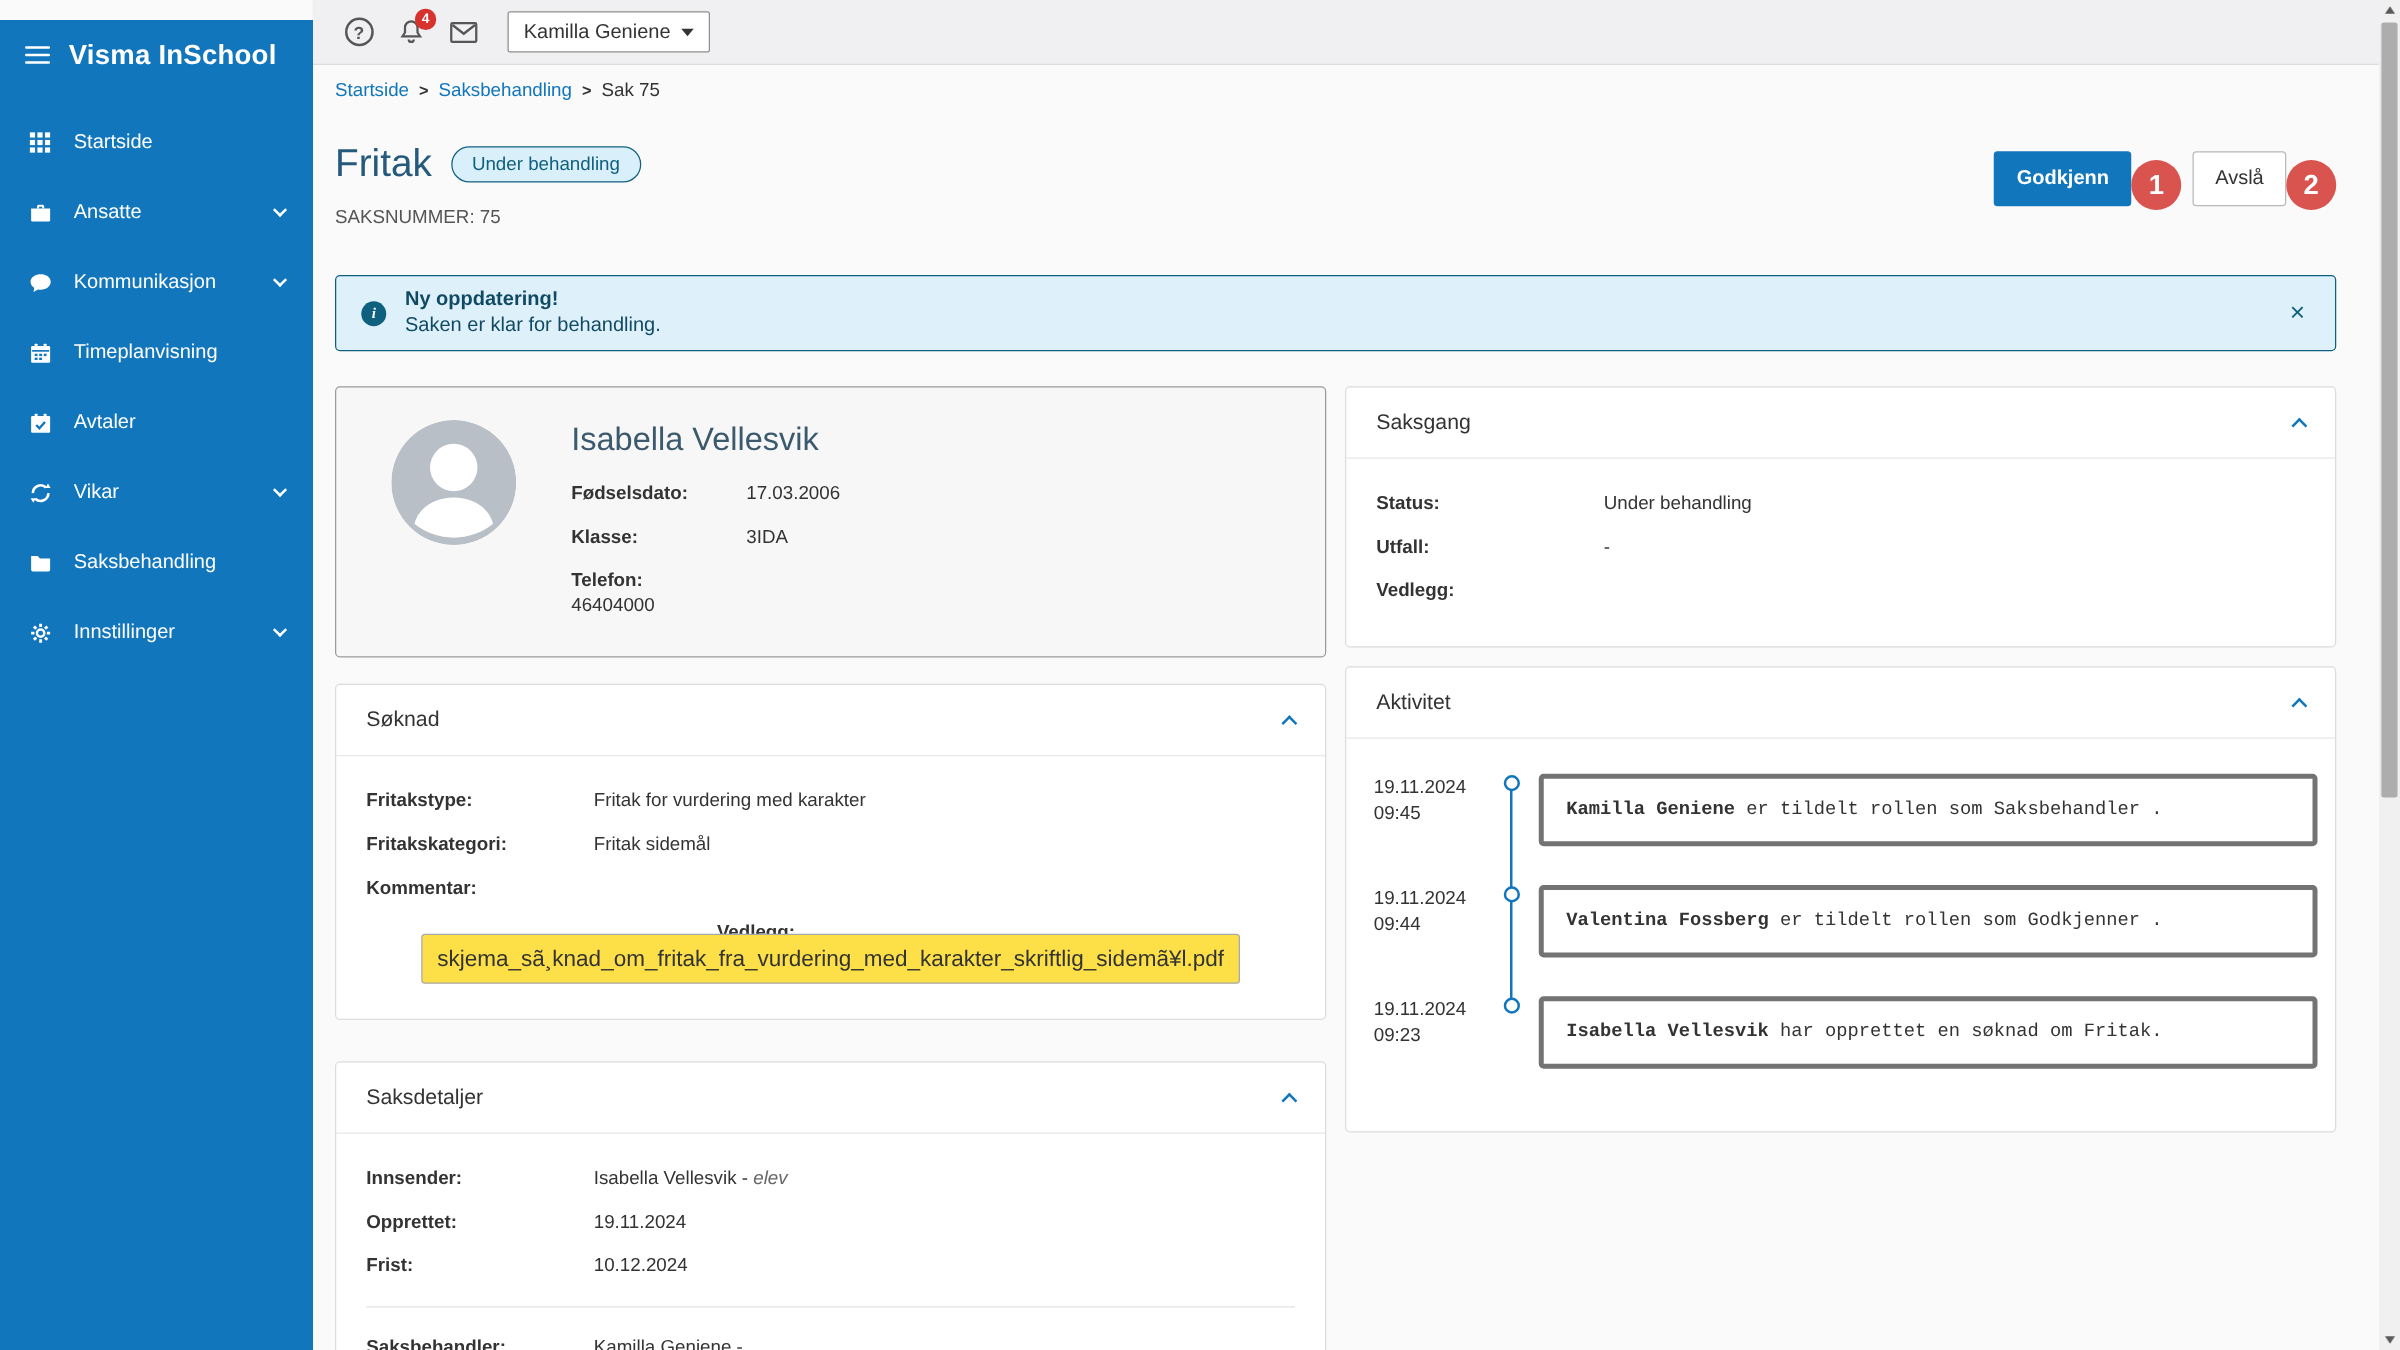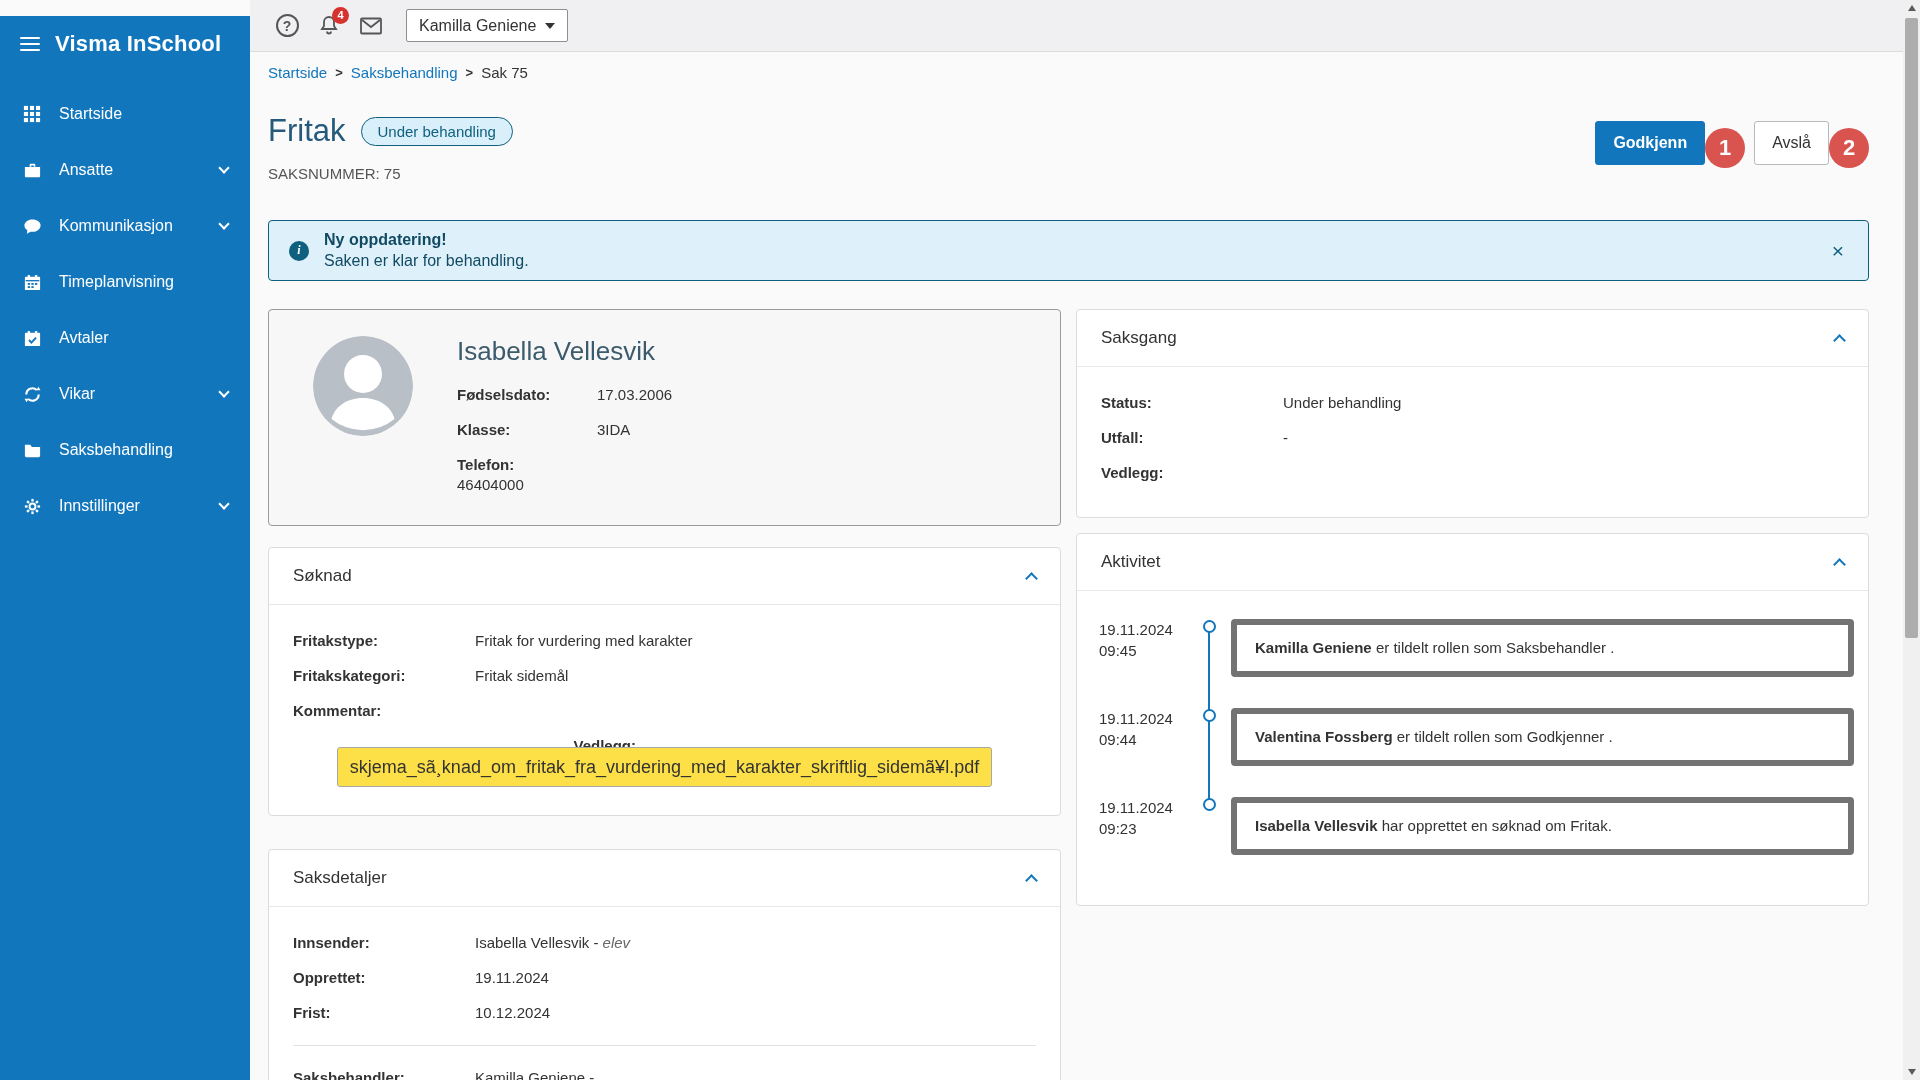--- a/index.html
+++ b/index.html
@@ -85,22 +85,22 @@
   
   .file-chip{border:1px solid #a8a8a8; border-radius:3px; background:#fde047; padding:9px 12px; font-size:18px; color:#333; cursor:pointer; margin-top:-9px;}
   
   .timeline{position:relative; padding:2px 0 6px 0;}
   .timeline::before{content:""; position:absolute; left:109px; top:9px; height:179px; width:2px; background:#1276bd;}
   .t-entry{display:flex; align-items:flex-start; margin-bottom:31px; min-height:58px;}
   .t-entry:last-child{margin-bottom:0;}
   .t-when{width:88px; flex-shrink:0; font-size:15px; line-height:1.4; color:#333;}
   .t-node{width:44px; flex-shrink:0; display:flex; justify-content:center; position:relative; z-index:1;}
   .t-dot{width:13px; height:13px; border:2px solid #1276bd; background:#fff; border-radius:50%; margin-top:1px;}
-  .t-msg{flex:1; border:6px solid #737373; border-radius:4px; background:#fff; min-height:58px;
-         display:flex; align-items:center; padding:8px 18px; font-size:15px; line-height:1.35;}
+  .t-msg{flex:1; border:4px solid #737373; border-radius:4px; background:#fff; min-height:58px;
+         display:flex; align-items:center; padding:8px 18px; font-size:15px; line-height:1.35;font-family:Liberation Mono, monospace;}
   .t-actor{font-weight:700;}
   
   .scrollbar{position:fixed; right:0; top:0; bottom:0; width:17px; background:#f1f0f1; z-index:6;}
   .sb-arrow{position:absolute; left:0; width:17px; height:16px; display:flex; align-items:center; justify-content:center; cursor:pointer;}
   .sb-up{top:0;} .sb-down{bottom:0;}
   .tri-up{width:0;height:0;border-left:4px solid transparent;border-right:4px solid transparent;border-bottom:6px solid #5a5a5a;}
   .tri-down{width:0;height:0;border-left:4px solid transparent;border-right:4px solid transparent;border-top:6px solid #5a5a5a;}
   .sb-thumb{position:absolute; left:2px; width:13px; top:18px; height:620px; background:#adadad; border-radius:2px; cursor:grab;}
 </style>
 </head>

